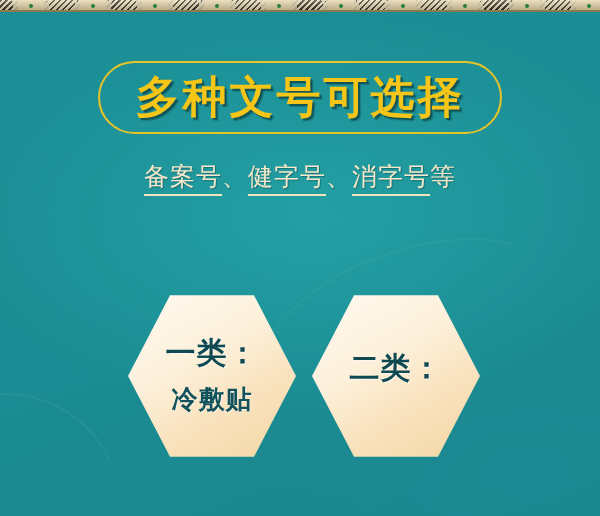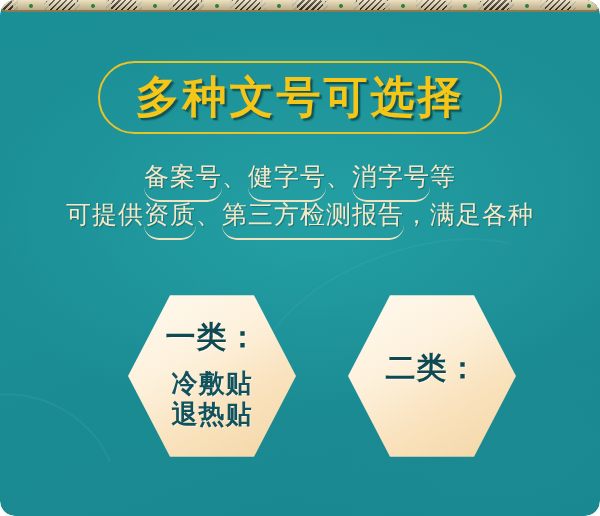--- a/index.html
+++ b/index.html
@@ -1,16 +1,16 @@
 <!DOCTYPE html>
 <html><head>
 <meta charset="utf-8">
 <title>多种文号可选择</title>
 <style>
-  * { margin:0; padding:0; box-sizing:border-box;border-radius:15px; }
+  * { margin:0; padding:0; box-sizing:border-box; }
 
   html, body {
     width:600px; height:516px;
     overflow:hidden;
     font-family:"Liberation Serif", "DejaVu Serif", serif;
   }
 
   #poster {
     position:relative;
     width:600px; height:516px;
@@ -126,37 +126,37 @@
     color:#f6e8c9;
     font-size:25px;
     line-height:38px;
     letter-spacing:1px;
     text-shadow:1px 1px 1px rgba(0,0,0,.28);
   }
   .body-copy .line { white-space:nowrap; }
   .body-copy u {
     text-decoration:none;
     border-bottom:2px solid #f2e3c0;
-    padding-bottom:10px;
+    padding-bottom:4px;
   }
 
   
   .hex {
     position:absolute;
     width:168px; height:168px;
     clip-path:polygon(25% 2%, 75% 2%, 100% 50%, 75% 98%, 25% 98%, 0% 50%);
     background:linear-gradient(150deg, #fffaf0 0%, #fdf1dc 38%, #f9e2bd 66%, #f3d5a3 100%);
     filter:drop-shadow(2px 3px 3px rgba(0,0,0,.28));
     display:flex;
     flex-direction:column;
     align-items:center;
     justify-content:center;
   }
   .hex-1 { left:128px; top:292px; }
-  .hex-2 { left:348px; top:292px; }
+  .hex-2 { left:312px; top:292px; }
 
   .hex-heading {
     color:#0f4a53;
     font-size:30px;
     font-weight:bold;
     letter-spacing:1px;
     line-height:1;
     margin-bottom:16px;
     text-shadow:1px 1px 0 rgba(255,255,255,.55);
   }
@@ -187,28 +187,26 @@
     <div class="top-border-chevrons"></div>
     <div class="top-border-shade"></div>
   </div>
 
   <div class="title-banner">
     <div class="title-text">多种文号可选择</div>
   </div>
 
   <div class="body-copy">
     <div class="line"><u>备案号</u><span>、</span><u>健字号</u><span>、</span><u>消字号</u><span>等</span></div>
-    <div class="line"><span>可提供</span><u>资质</u><span>、</span><u>第三方检测报告</u><span>，满足各种</span></div>
   </div>
 
   <div class="hex hex-1">
     <div class="hex-heading">一类：</div>
     <div class="hex-sub">
       <div>冷敷贴</div>
-      <div>退热贴</div>
     </div>
   </div>
 
   <div class="hex hex-2">
     <div class="hex-heading">二类：</div>
     <div class="hex-sub">
     </div>
   </div>
 
 </div>

